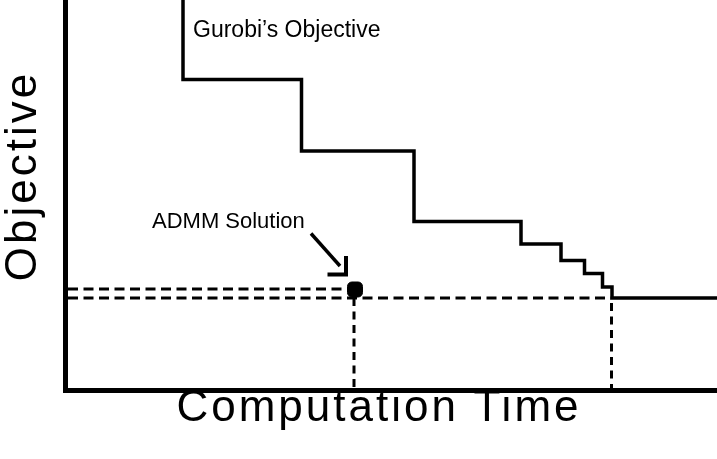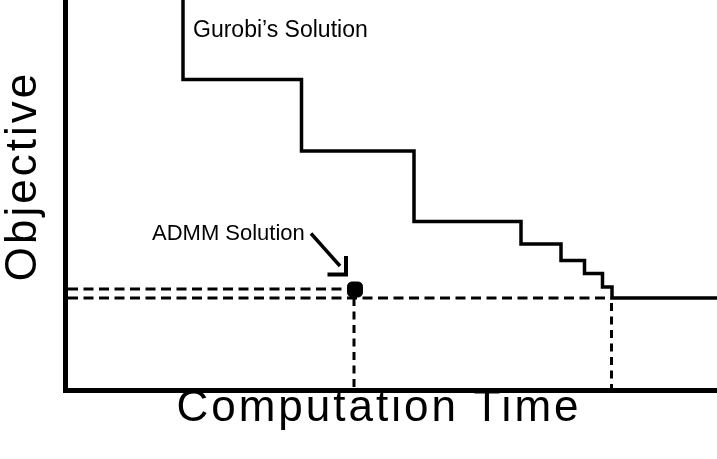--- a/index.html
+++ b/index.html
@@ -10,21 +10,21 @@
   #chart-svg{position:absolute;left:0;top:0;width:717px;height:459px;}
   .axis-line{stroke:#000;stroke-width:5;fill:none;}
   .step-line{stroke:#000;stroke-width:3.5;fill:none;stroke-linejoin:miter;}
   .dash-h{stroke:#000;stroke-width:3;fill:none;stroke-dasharray:10 5.5;}
   .dash-v{stroke:#000;stroke-width:3;fill:none;stroke-dasharray:8 5.5;}
   .marker-dot{fill:#000;stroke:#000;stroke-width:1;}
   .arrow-shaft{stroke:#000;stroke-width:3.5;fill:none;}
   .arrow-head{stroke:#000;stroke-width:4;fill:none;stroke-linejoin:miter;}
   .label{position:absolute;white-space:nowrap;color:#000;}
   #gurobi-label{left:193px;top:16px;font-size:23px;}
-  #admm-label{left:152px;top:220px;font-size:22px;}
+  #admm-label{left:152px;top:208px;font-size:22px;}
   #ylabel{
     left:21px;top:176px;font-size:44px;letter-spacing:3px;
     transform:translate(-50%,-50%) rotate(-90deg);
   }
   #xlabel{
     left:379px;top:406px;font-size:44px;letter-spacing:3px;
     transform:translate(-50%,-50%);
   }
 </style>
 </head>
@@ -46,19 +46,19 @@
 
   <line class="dash-v" x1="611.5" y1="303" x2="611.5" y2="388"></line>
 
   <line class="arrow-shaft" x1="311" y1="233.5" x2="340" y2="266"></line>
 
   <polyline class="arrow-head" points="346,256 346,274.5 327.5,274.5"></polyline>
 
   <rect class="marker-dot" x="347.5" y="282" width="15" height="15" rx="4.5"></rect>
 </svg>
 
-<div class="label" id="gurobi-label">Gurobi’s Solution</div>
+<div class="label" id="gurobi-label">Gurobi’s Objective</div>
 
 <div class="label" id="admm-label">ADMM Solution</div>
 
 <div class="label" id="ylabel">Objective</div>
 
 <div class="label" id="xlabel">Computation Time</div>
 
 </body></html>

